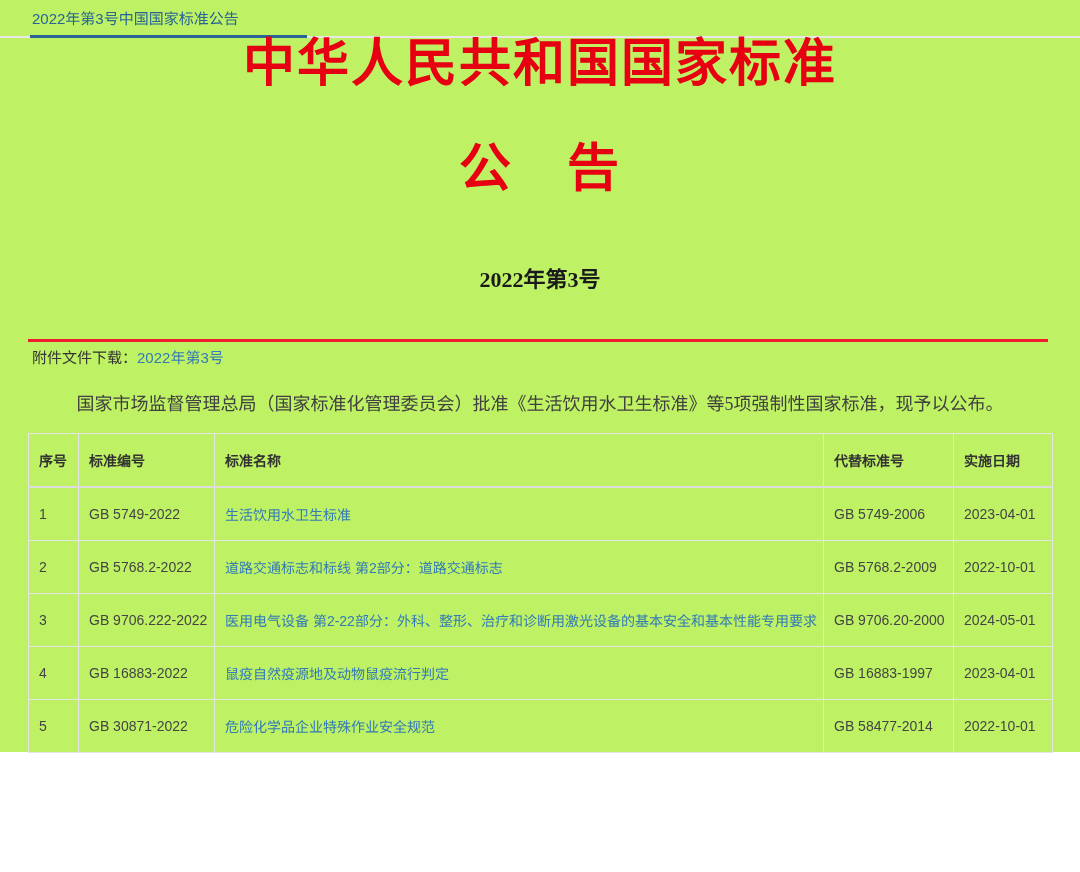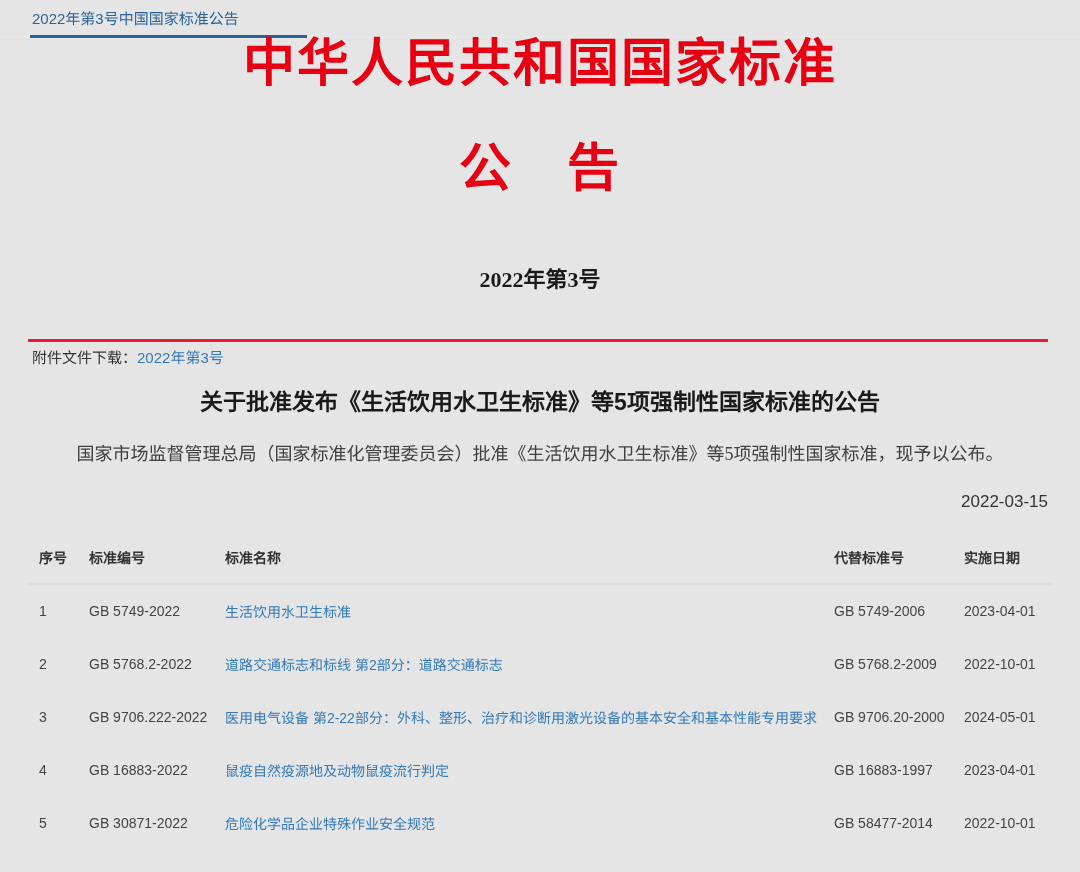--- a/index.html
+++ b/index.html
@@ -2,21 +2,21 @@
 <html lang="zh-CN"><head>
 <meta charset="utf-8">
 <style>
   * { margin: 0; padding: 0; box-sizing: border-box; }
   html, body {
     width: 1080px; height: 872px;
     background: #ffffff;
     font-family: "Liberation Sans", "DejaVu Sans", sans-serif;
     overflow: hidden;
   }
-  .page { width: 1080px; height: 872px; background: #e5e5e5; }
+  .page { width: 1080px; height: 752px; background: #bef264; }
 
   
   .tabbar {
     border-bottom: 2px solid #e8e8e8;
     padding-top: 7px;
   }
   .tab {
     display: inline-block;
     margin-left: 30px;
     padding: 0 68px 7px 2px;
@@ -143,26 +143,24 @@
     <div class="red-title line2">公　告</div>
     <div class="issue-no">2022年第3号</div>
   </div>
 
   <hr class="red-rule">
 
   <div class="attachment">
     <span>附件文件下载：</span><a href="#">2022年第3号</a>
   </div>
 
-  <div class="ann-title">关于批准发布《生活饮用水卫生标准》等5项强制性国家标准的公告</div>
 
   <p class="body-par">国家市场监督管理总局（国家标准化管理委员会）批准《生活饮用水卫生标准》等5项强制性国家标准，现予以公布。</p>
 
 
-  <div class="issue-date">2022-03-15</div>
 
   <table class="standards">
     <colgroup>
       <col class="c-no">
         <col class="c-code">
         <col class="c-name">
         <col class="c-rep">
         <col class="c-date">
     </colgroup>
     <thead>

